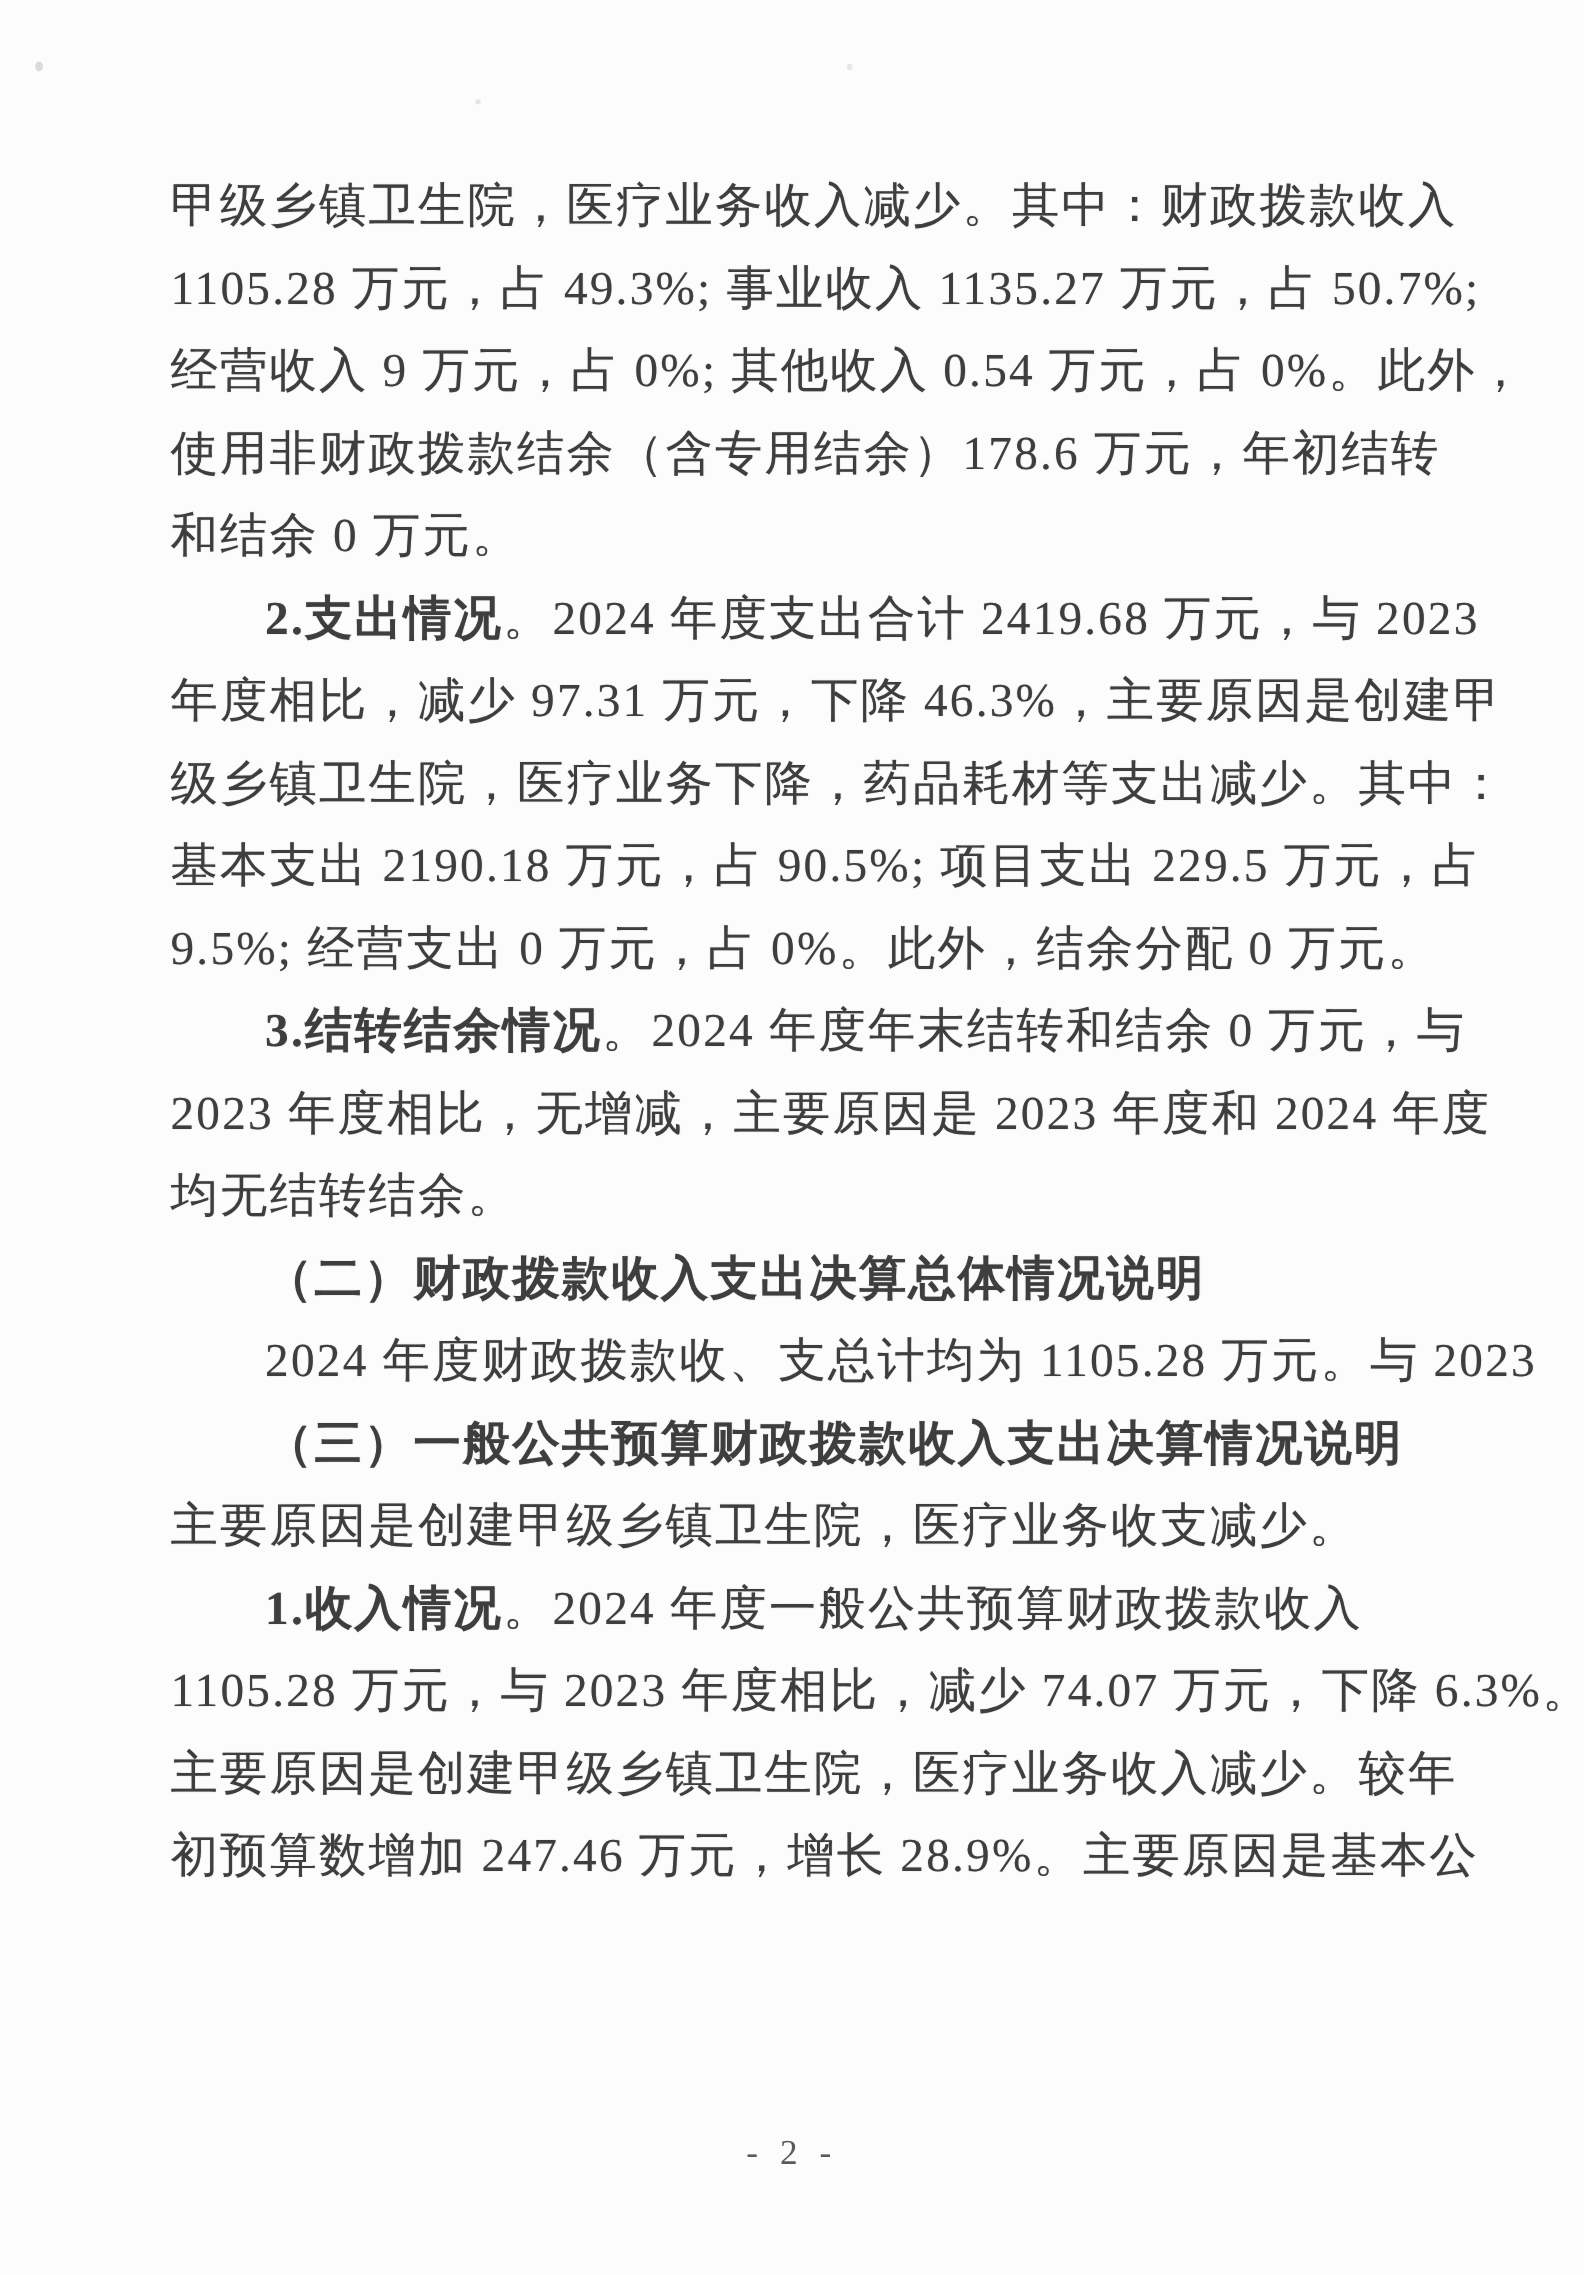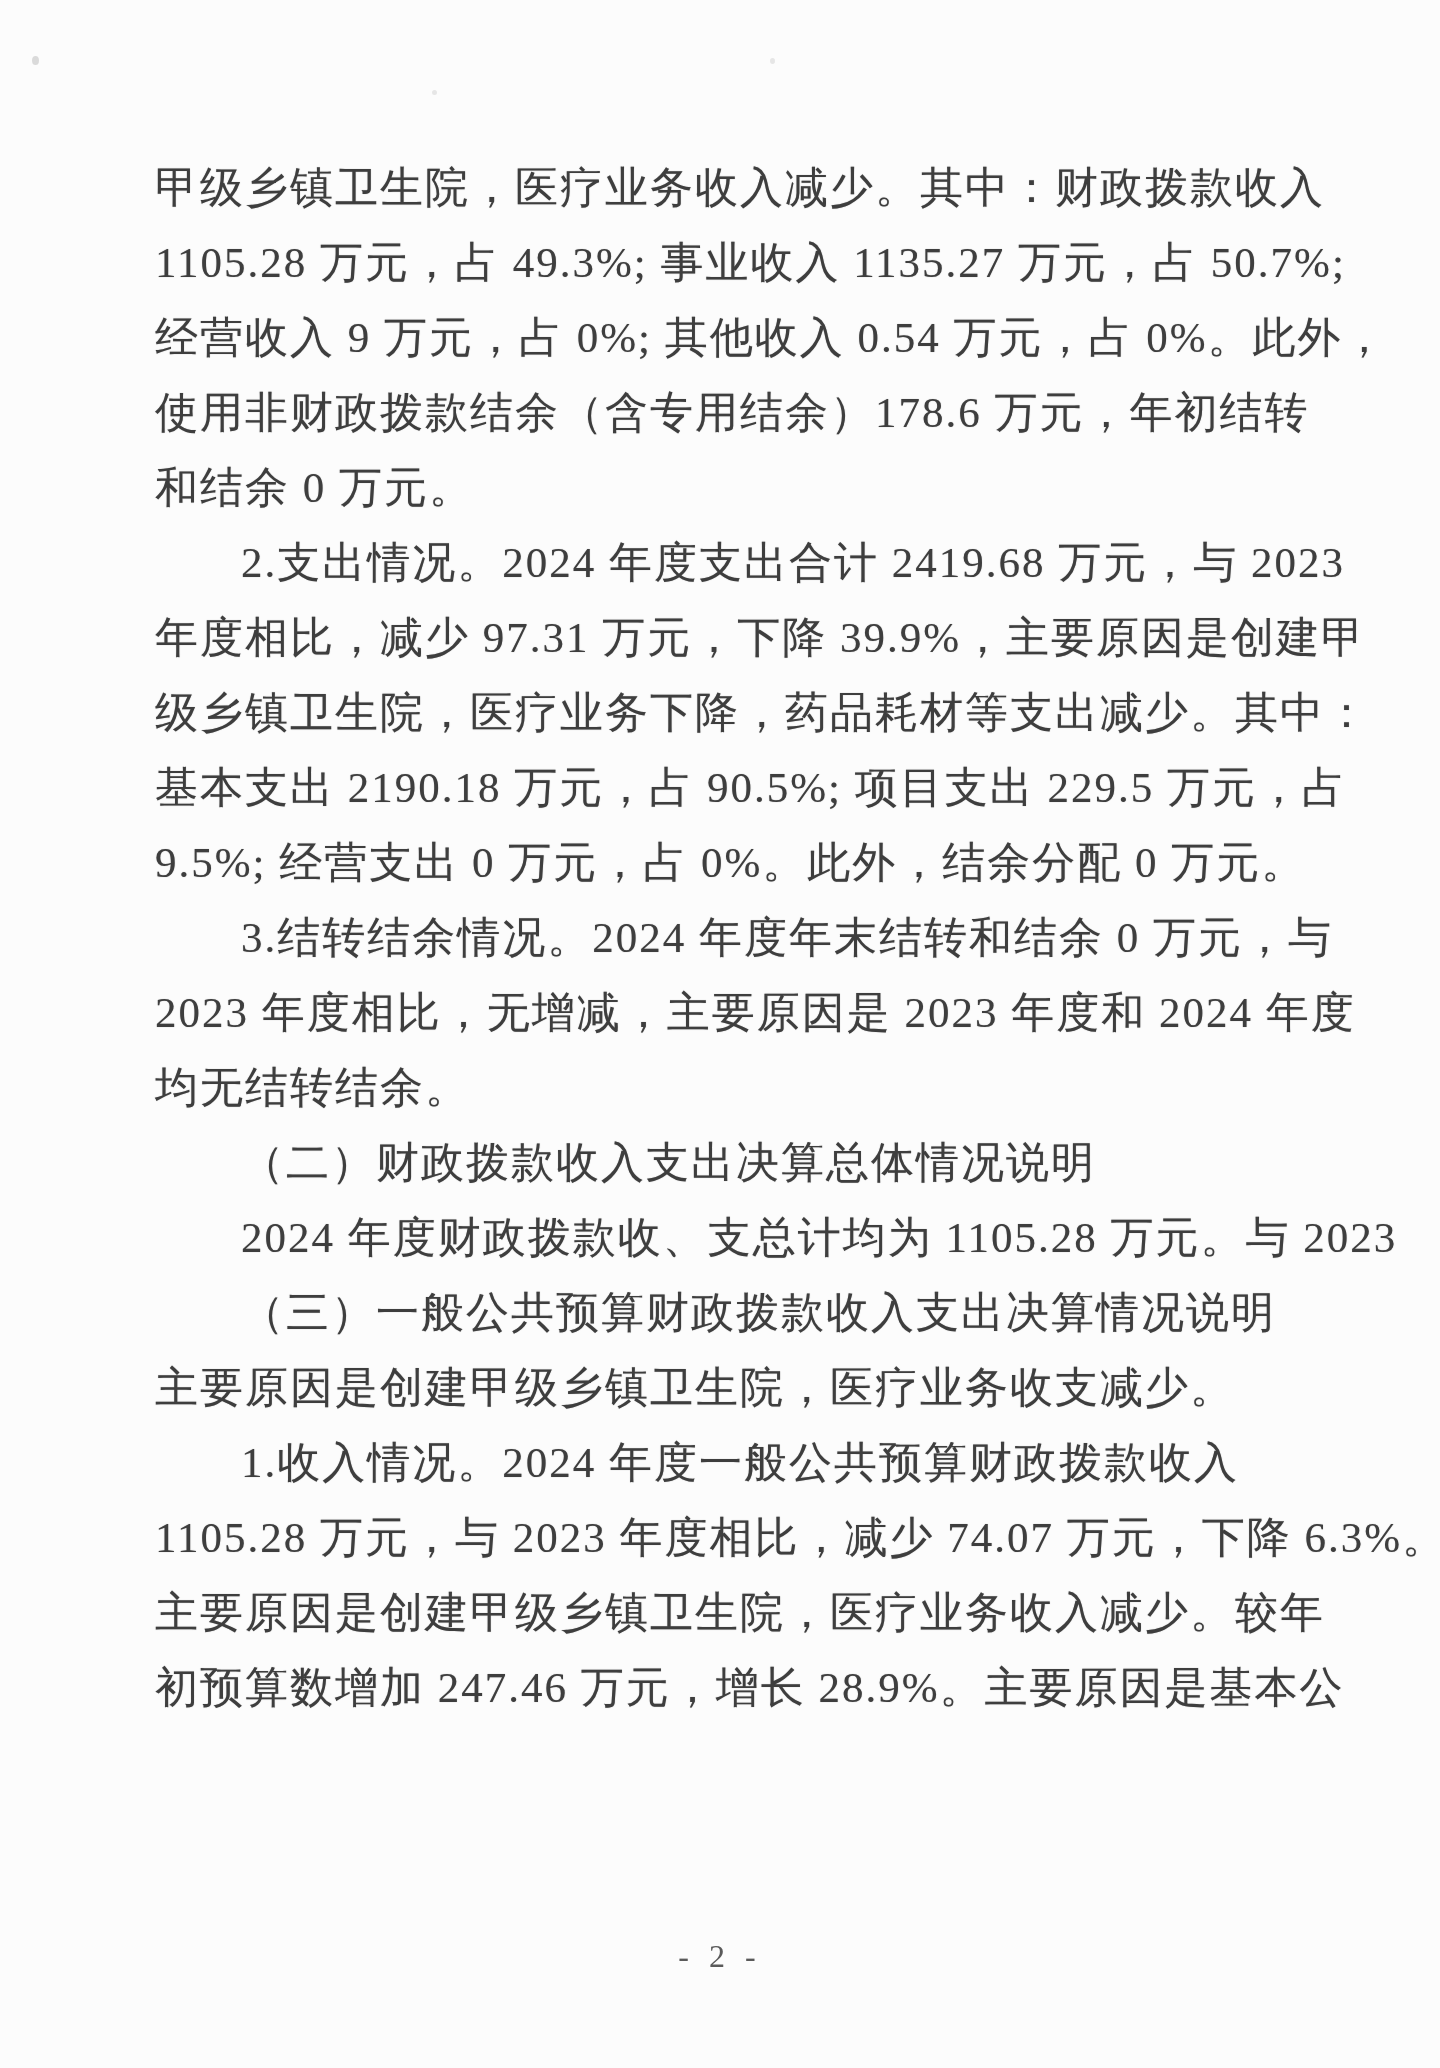--- a/index.html
+++ b/index.html
@@ -27,21 +27,21 @@
     font-size: 43px;
     letter-spacing: 2px;
     color: #3e3e3e;
     white-space: nowrap;
     text-shadow: 0 0 1px rgba(62,62,62,0.45);
   }
   .line.indent {
     text-indent: 86px;
   }
   .run.bold {
-    font-weight: normal;
+    font-weight: bold;
   }
   .footer {
     position: absolute;
     top: 1938px;
     left: 0;
     width: 100%;
     text-align: center;
     font-size: 32px;
     letter-spacing: 6px;
     color: #5a5a5a;
@@ -66,21 +66,21 @@
   <span class="speck s3"></span>
   <span class="speck s4"></span>
 
   <div class="text-block">
       <div class="line"><span class="run">甲级乡镇卫生院，医疗业务收入减少。其中：财政拨款收入</span></div>
       <div class="line"><span class="run">1105.28 万元，占 49.3%; 事业收入 1135.27 万元，占 50.7%;</span></div>
       <div class="line"><span class="run">经营收入 9 万元，占 0%; 其他收入 0.54 万元，占 0%。此外，</span></div>
       <div class="line"><span class="run">使用非财政拨款结余（含专用结余）178.6 万元，年初结转</span></div>
       <div class="line"><span class="run">和结余 0 万元。</span></div>
       <div class="line indent"><span class="run bold">2.支出情况</span><span class="run">。2024 年度支出合计 2419.68 万元，与 2023</span></div>
-      <div class="line"><span class="run">年度相比，减少 97.31 万元，下降 39.9%，主要原因是创建甲</span></div>
+      <div class="line"><span class="run">年度相比，减少 97.31 万元，下降 46.3%，主要原因是创建甲</span></div>
       <div class="line"><span class="run">级乡镇卫生院，医疗业务下降，药品耗材等支出减少。其中：</span></div>
       <div class="line"><span class="run">基本支出 2190.18 万元，占 90.5%; 项目支出 229.5 万元，占</span></div>
       <div class="line"><span class="run">9.5%; 经营支出 0 万元，占 0%。此外，结余分配 0 万元。</span></div>
       <div class="line indent"><span class="run bold">3.结转结余情况</span><span class="run">。2024 年度年末结转和结余 0 万元，与</span></div>
       <div class="line"><span class="run">2023 年度相比，无增减，主要原因是 2023 年度和 2024 年度</span></div>
       <div class="line"><span class="run">均无结转结余。</span></div>
       <div class="line indent"><span class="run bold">（二）财政拨款收入支出决算总体情况说明</span></div>
       <div class="line indent"><span class="run">2024 年度财政拨款收、支总计均为 1105.28 万元。与 2023</span></div>
       <div class="line indent"><span class="run bold">（三）一般公共预算财政拨款收入支出决算情况说明</span></div>
       <div class="line"><span class="run">主要原因是创建甲级乡镇卫生院，医疗业务收支减少。</span></div>

